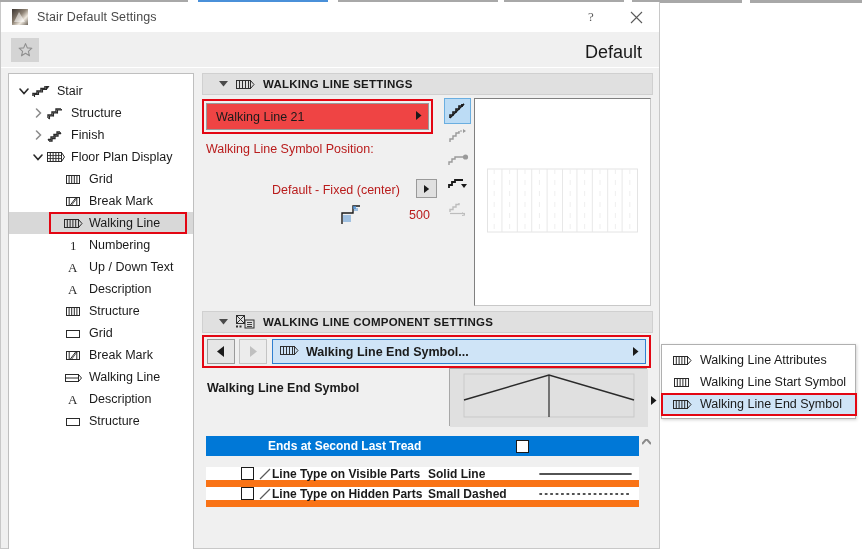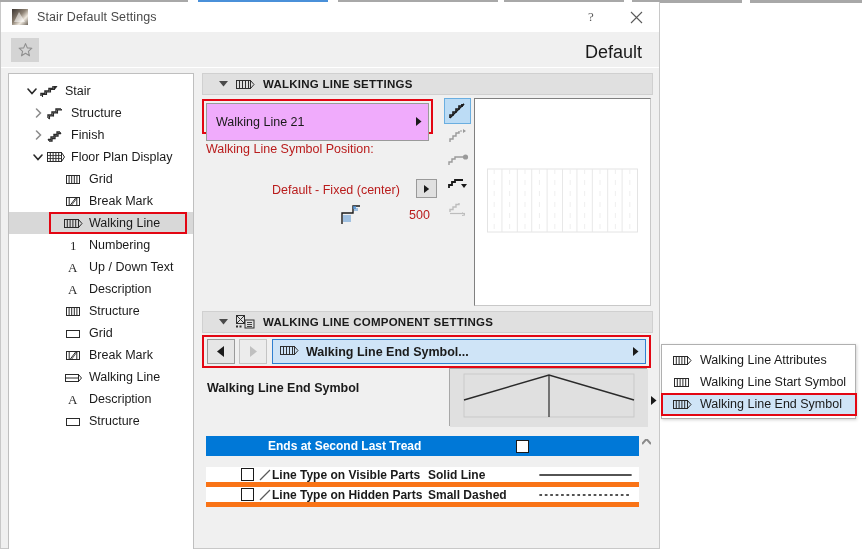--- a/index.html
+++ b/index.html
@@ -109,21 +109,21 @@
   .tnode .twist {
     width: 14px; height: 22px; display:flex; align-items:center; justify-content:center;
     flex: none;
   }
   .tnode .ticon {
     width: 21px; height: 16px; flex: none;
     display:flex; align-items:center; justify-content:center;
     margin-right: 5px;
   }
   .tlabel { font-size: 12.5px; color: #1a1a1a; }
-  .lvl0 { padding-left: 16px; }
+  .lvl0 { padding-left: 8px; }
   .lvl1 { padding-left: 22px; }
   .lvl2 { padding-left: 40px; }
   .hl-red {
     position: absolute; border: 2px solid #e30613; pointer-events: none;
   }
 
   
   .rightpane {
     flex: 1; height: 100%;
     margin: 5px 6px 5px 8px;
@@ -136,22 +136,22 @@
     padding-left: 16px;
     border: 1px solid #d0d0d0;
   }
   .section-head .caret { margin-right: 8px; display:flex; }
   .section-head .shicon { margin-right: 8px; display:flex; }
   .section-head .shtitle {
     font-size: 11.5px; font-weight: bold; color: #1a1a1a; letter-spacing: .25px;
   }
 
   .combo {
-    height: 38px;
-    background: #f0abfc;
+    height: 27px;
+    background: #ef4444;
     border: 1px solid #9a9a9a;
     display: flex; align-items: center;
     padding: 0 6px 0 9px;
     font-size: 12.5px;
     position: relative;
   }
   .combo .cval { flex: 1; }
   .combo .carrow { color: #222; font-size: 9px; }
 
   .lbl { font-size: 12.5px; color: #b91c1c; }
@@ -195,21 +195,21 @@
   .rowhead {
     height: 20px; background: #0078d7; color: #ffffff;
     display: flex; align-items: center;
     font-size: 12px; font-weight: bold;
   }
   .chk {
     width: 13px; height: 13px; background: #ffffff; border: 1.5px solid #1a1a1a;
   }
   .gridrow {
     height: 20px; display: flex; align-items: center;
-    background: #ffffff; border-bottom: 5px solid #f97316;
+    background: #ffffff; border-bottom: 7px solid #f97316;
     font-size: 12px; font-weight: bold; color:#1a1a1a;
   }
   .gridrow .c1 { width: 52px; display:flex; align-items:center; justify-content:flex-end; padding-right:4px; }
   .gridrow .c2 { width: 14px; display:flex; align-items:center; justify-content:center;}
   .gridrow .c3 { width: 156px; }
   .gridrow .c4 { width: 110px; }
   .gridrow .c5 { flex:1; display:flex; align-items:center; padding-right: 6px;}
 
   
   .popup {

